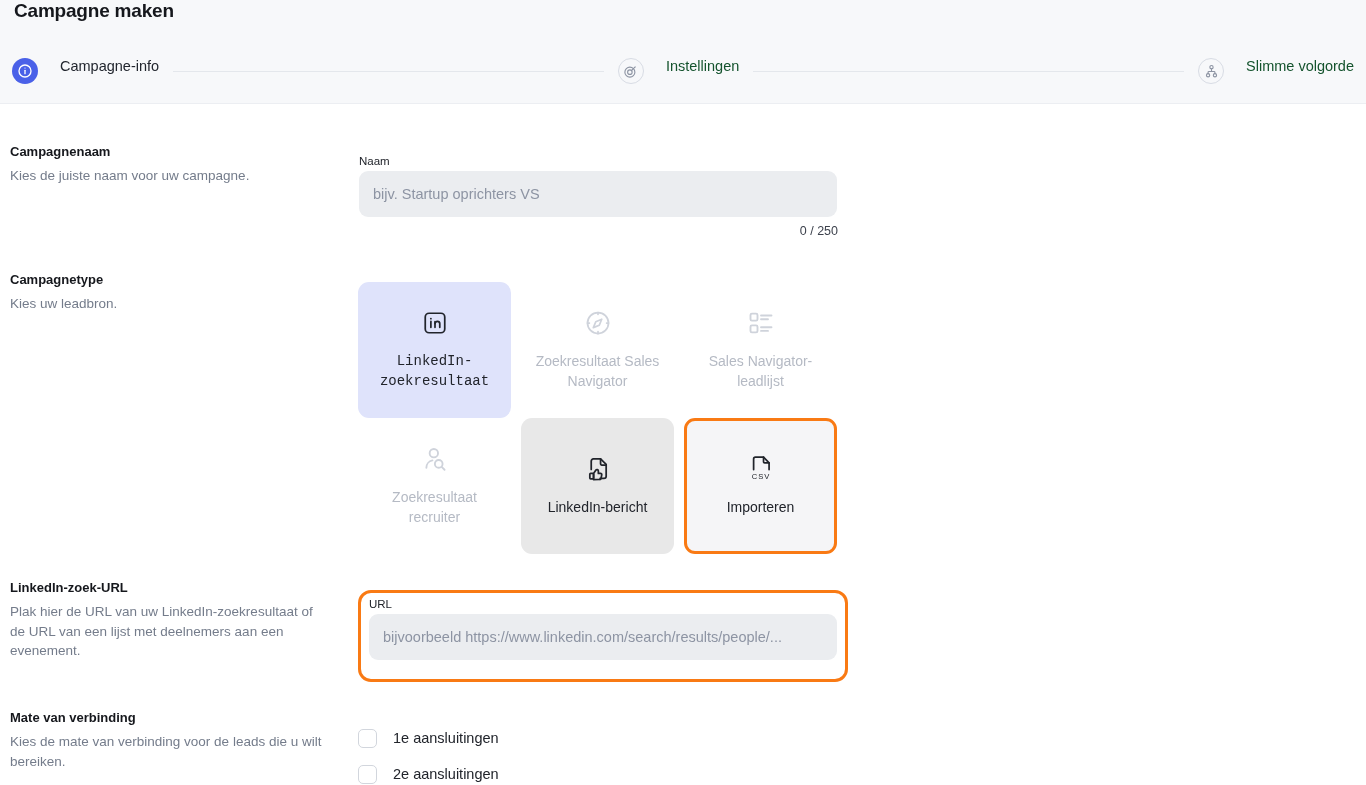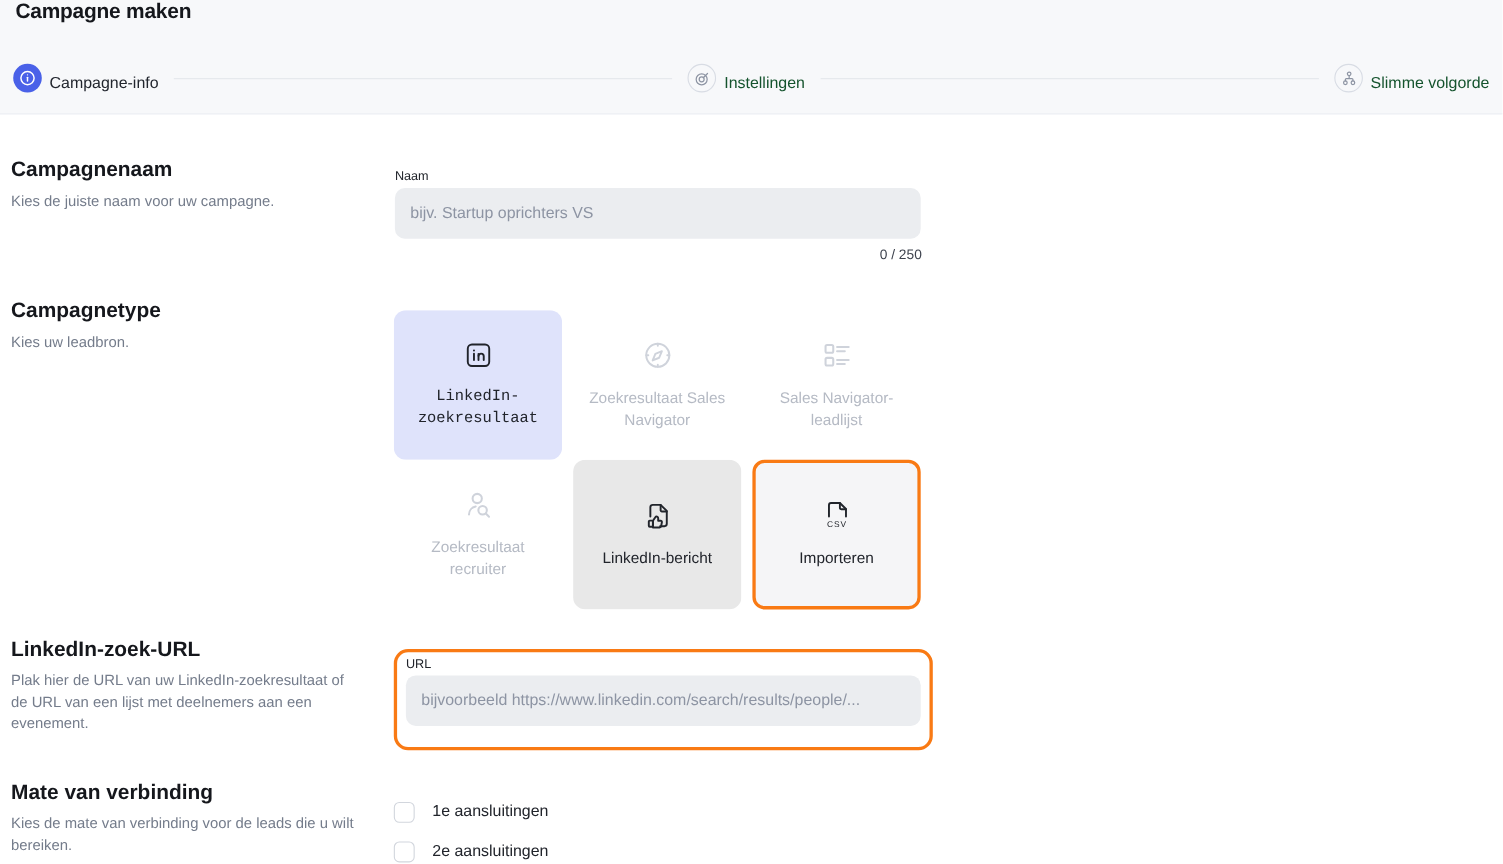--- a/index.html
+++ b/index.html
@@ -32,22 +32,22 @@
   .stepper {
     position: absolute;
     left: 0; right: 0; top: 56px;
     height: 30px;
     display: flex;
     align-items: center;
     padding: 0 12px;
   }
   .step {
     display: flex;
-    align-items: flex-end;
-    gap: 7px;
+    align-items: flex-start;
+    gap: 22px;
     flex: 0 0 auto;
   }
   .step-bubble {
     width: 26px; height: 26px;
     border-radius: 50%;
     display: flex; align-items: center; justify-content: center;
     flex: 0 0 auto;
   }
   .step-bubble.active {
     background: #4a61e8;
@@ -81,21 +81,21 @@
     align-items: flex-start;
     padding: 0 10px;
   }
   .row-label {
     width: 348px;
     flex: 0 0 348px;
     padding-right: 24px;
   }
   .row-label h3 {
     margin: 0 0 7px 0;
-    font-size: 19px;
+    font-size: 13px;
     font-weight: 700;
     color: #15171c;
   }
   .row-label p {
     margin: 0;
     font-size: 13.5px;
     line-height: 1.45;
     color: #747c8b;
     max-width: 318px;
   }

